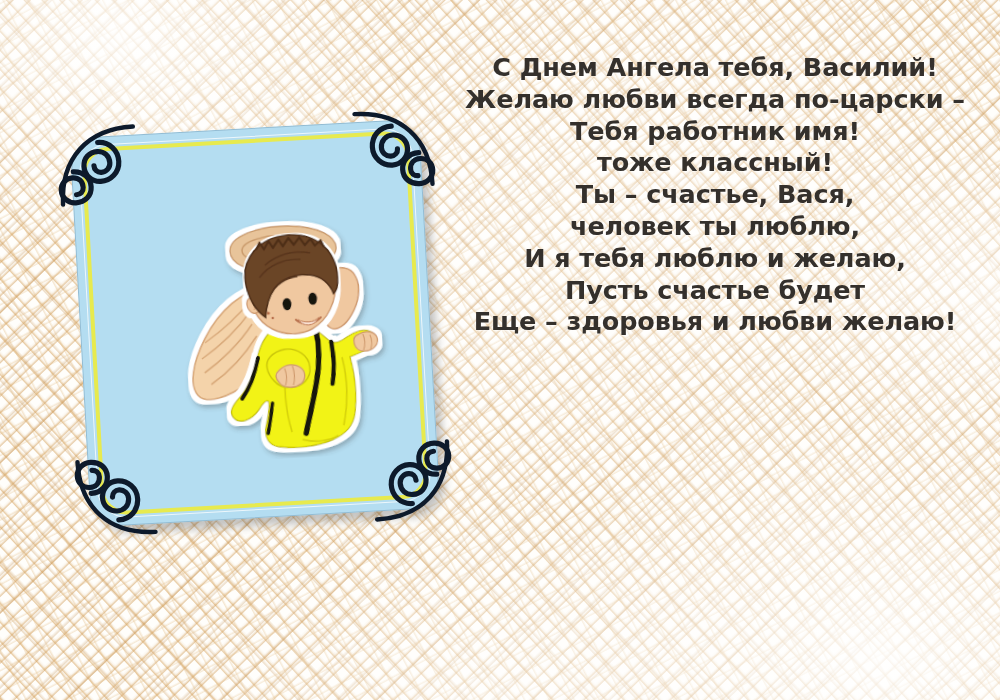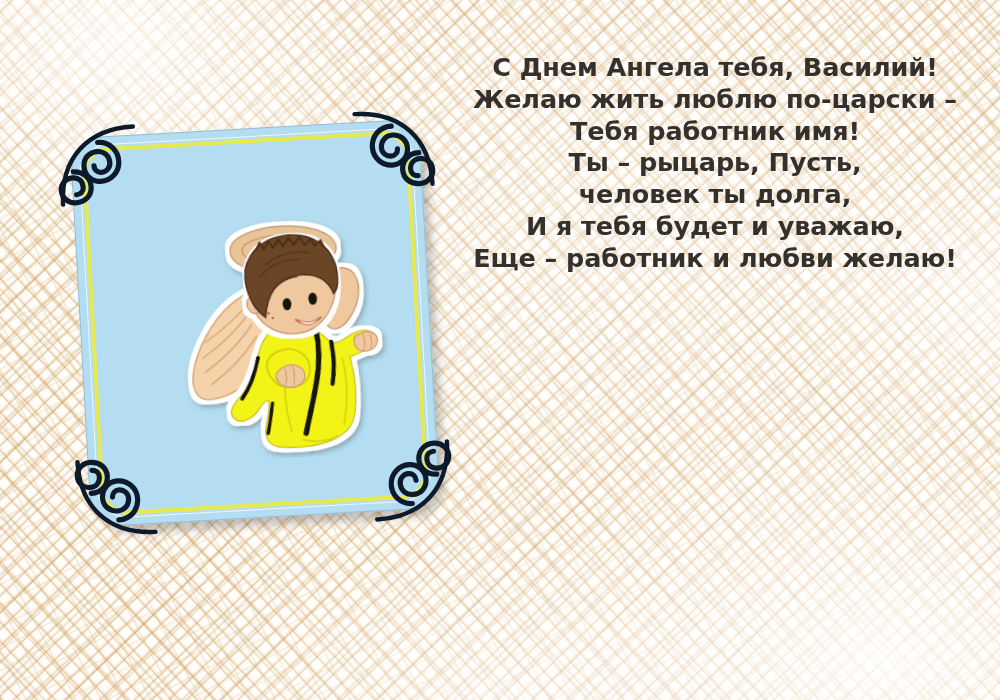--- a/index.html
+++ b/index.html
@@ -361,21 +361,23 @@
             </g>
           </svg>
         </div>
 
       </div>
     </div>
   </div>
 
   <div id="verse">
     <span class="vline">С Днем Ангела тебя, Василий!</span>
-    <span class="vline">Желаю жить люблю по-царски –</span>
+    <span class="vline">Желаю любви всегда по-царски –</span>
     <span class="vline">Тебя работник имя!</span>
-    <span class="vline">Ты – рыцарь, Пусть,</span>
-    <span class="vline">человек ты долга,</span>
-    <span class="vline">И я тебя будет и уважаю,</span>
-    <span class="vline">Еще – работник и любви желаю!</span>
+    <span class="vline">тоже классный!</span>
+    <span class="vline">Ты – счастье, Вася,</span>
+    <span class="vline">человек ты люблю,</span>
+    <span class="vline">И я тебя люблю и желаю,</span>
+    <span class="vline">Пусть счастье будет</span>
+    <span class="vline">Еще – здоровья и любви желаю!</span>
   </div>
 
 </div>
 
 </body></html>

